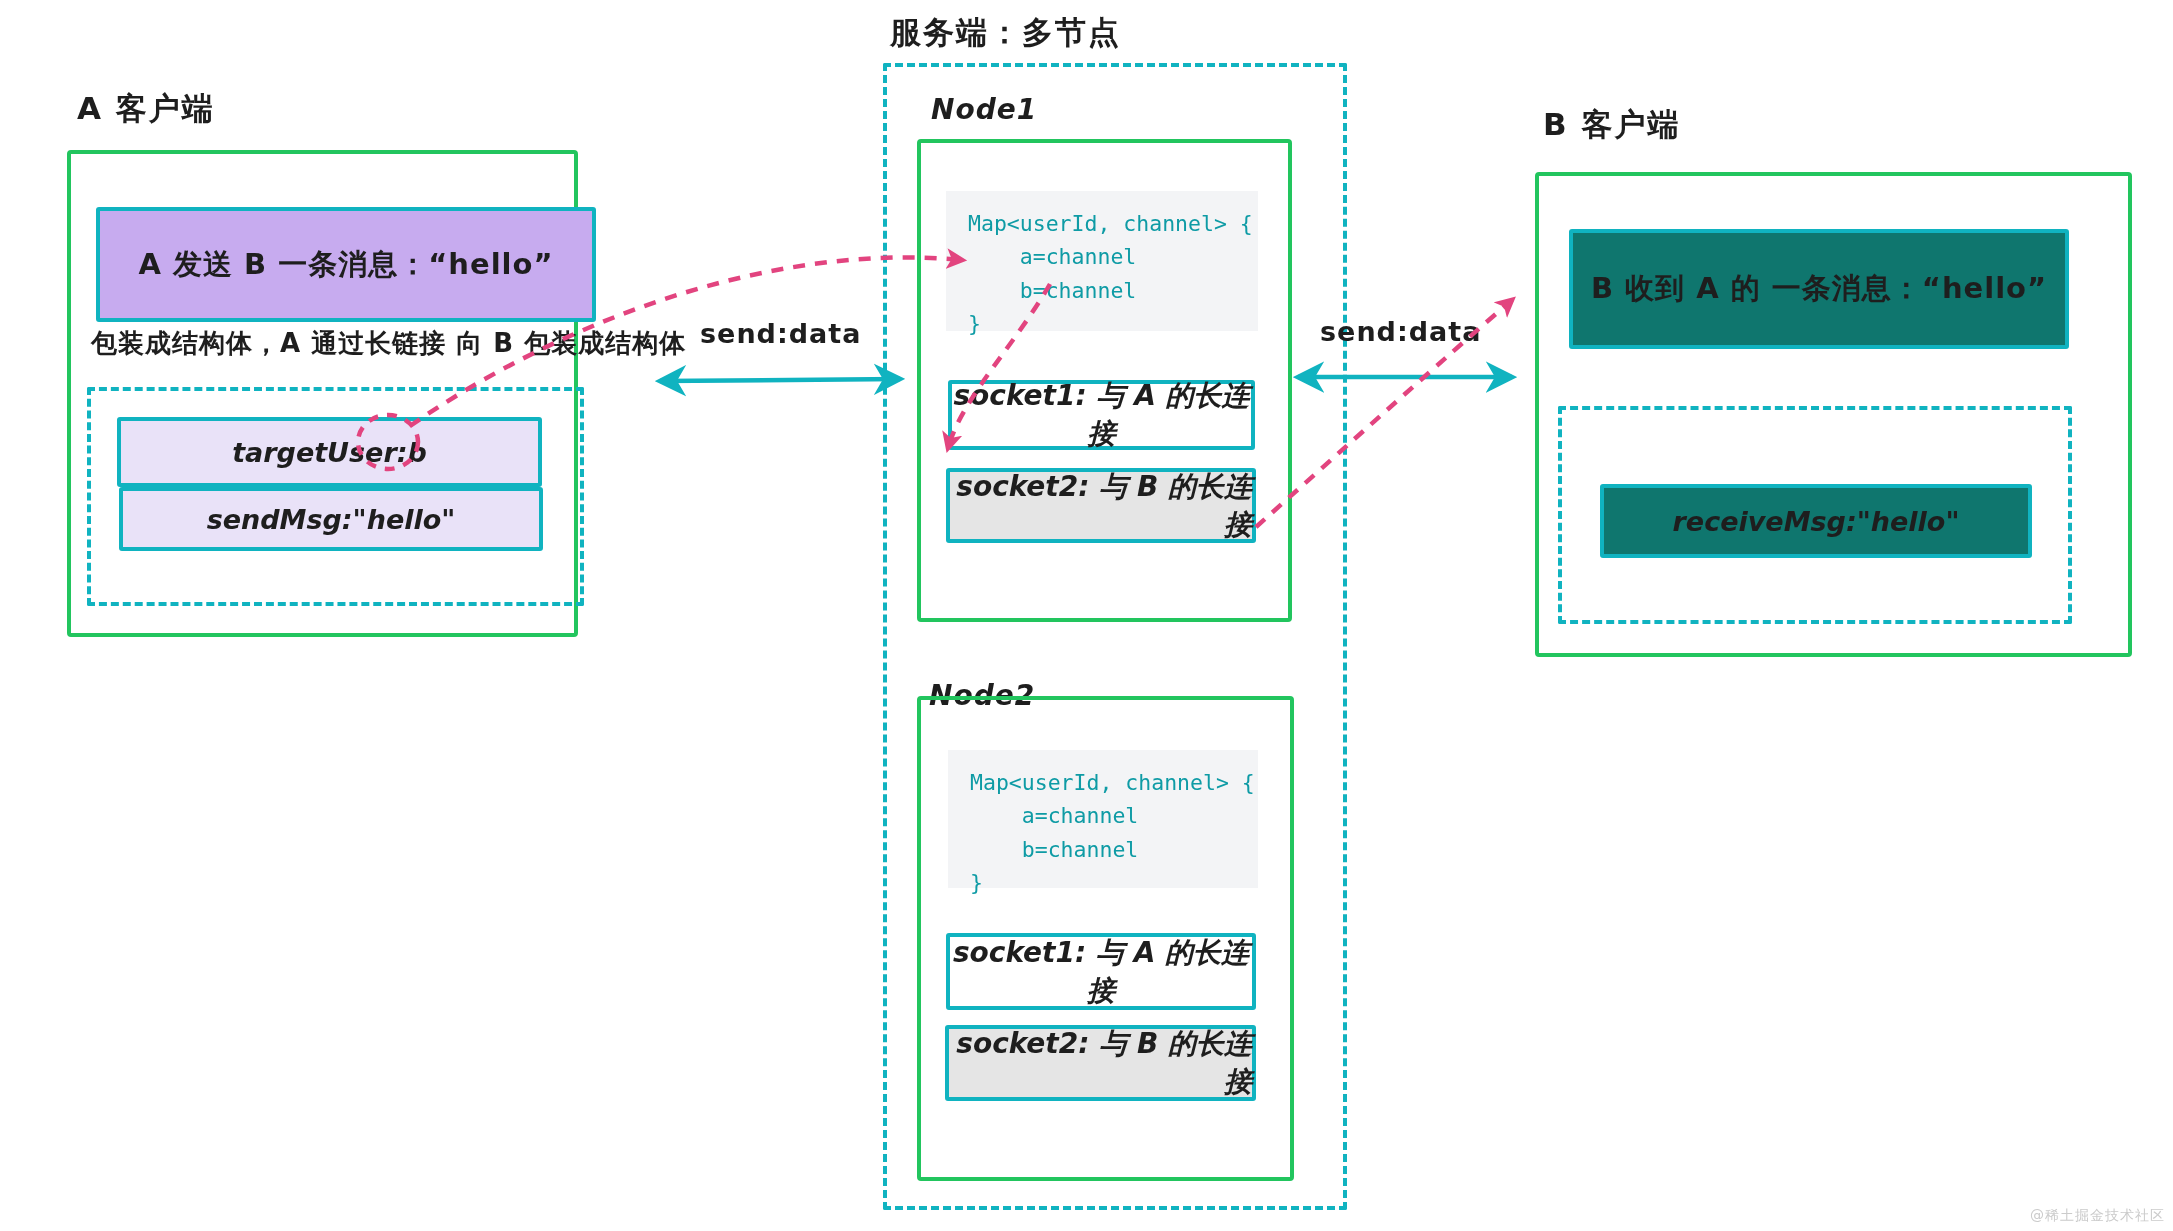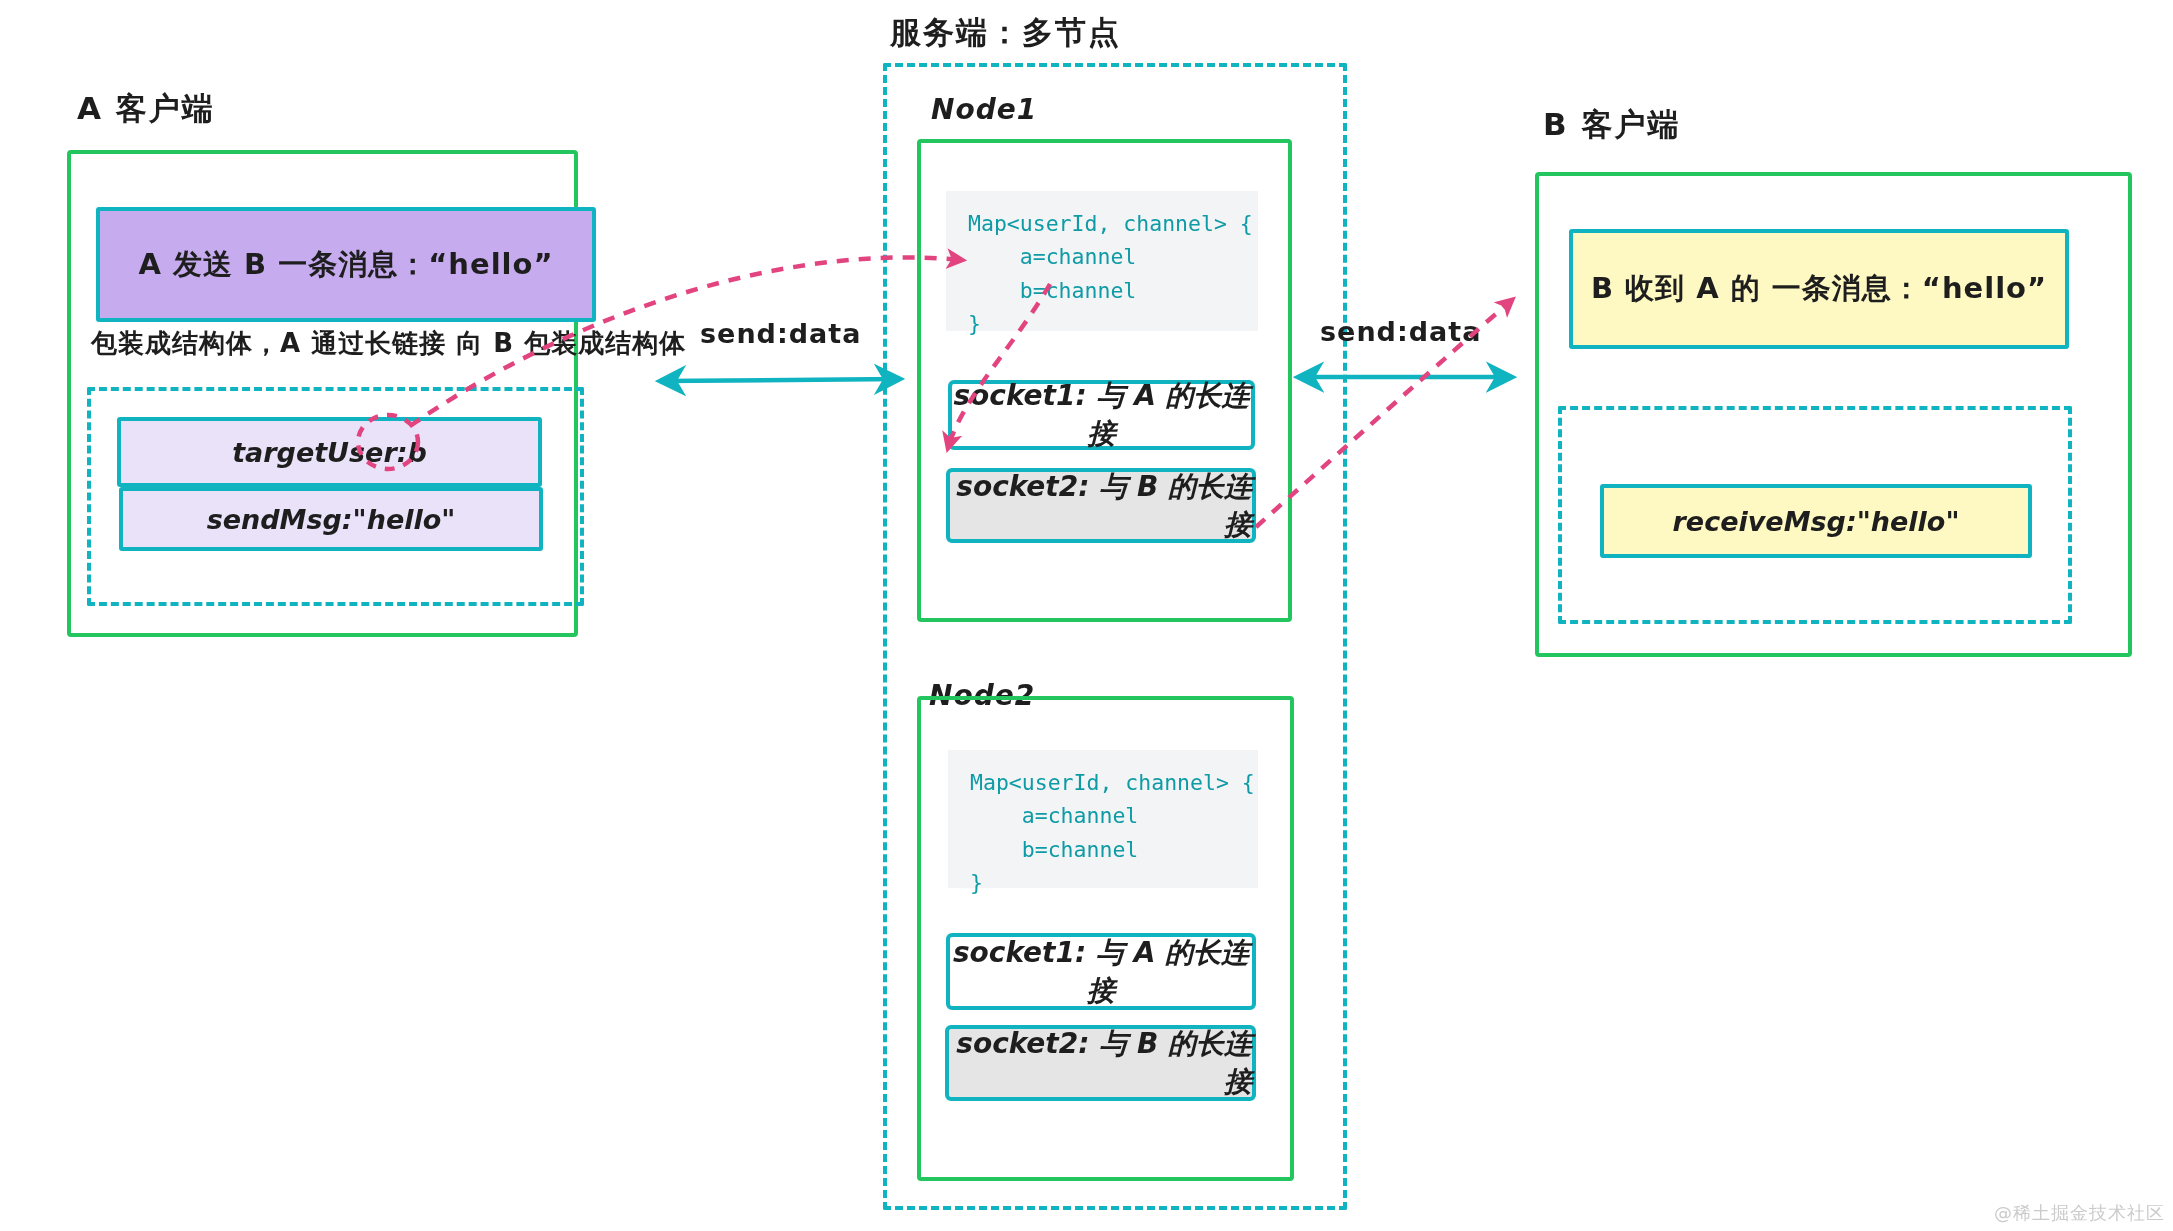--- a/index.html
+++ b/index.html
@@ -18,40 +18,40 @@
   .dashedbox{border:4px dashed #10b3c0;border-radius:2px;background:transparent;box-sizing:border-box;}
 
   .fillbox{
     display:flex;align-items:center;justify-content:center;
     box-sizing:border-box;border:4px solid #10b3c0;border-radius:3px;
     text-align:center;
   }
   .purple{background:#c7abef;}
   .lavender{background:#e9e2f8;}
   .pinkfill{background:#e5e5e5;text-align:right;}
-  .cyanfill{background:#fef9c3;}
+  .cyanfill{background:#0f766e;}
 
   
   .section-label{font-size:31px;font-weight:600;letter-spacing:2px;white-space:nowrap;}
   .msg-text{font-size:29px;font-weight:600;letter-spacing:1px;}
   .caption{font-size:26px;font-weight:700;letter-spacing:1px;white-space:nowrap;}
   .field-text{font-size:27px;font-style:italic;font-weight:600;}
   .node-label{font-size:28px;font-style:italic;font-weight:600;letter-spacing:1px;}
-  .socket-box{font-size:28px;font-style:italic;font-weight:600;border-radius:6px;}
+  .socket-box{font-size:28px;font-style:italic;font-weight:600;}
   .arrow-label{font-size:27px;font-weight:700;letter-spacing:1px;text-align:center;}
   .code{
     background:#f3f4f6;
     color:#0e9ba5;
     font-family:"DejaVu Sans Mono", monospace;
     font-size:21.5px;line-height:1.55;
     white-space:pre;
     padding:16px 22px;
     box-sizing:border-box;
   }
-  .watermark{font-size:18px;color:#cbcbcb;letter-spacing:1px;}
+  .watermark{font-size:14px;color:#cbcbcb;letter-spacing:1px;}
 
   svg.overlay{position:absolute;left:0;top:0;pointer-events:none;}
 </style>
 </head>
 <body>
 
 <div class="canvas">
 
   <div class="abs section-label" style="left:77px;top:88px;">A 客户端</div>
 

